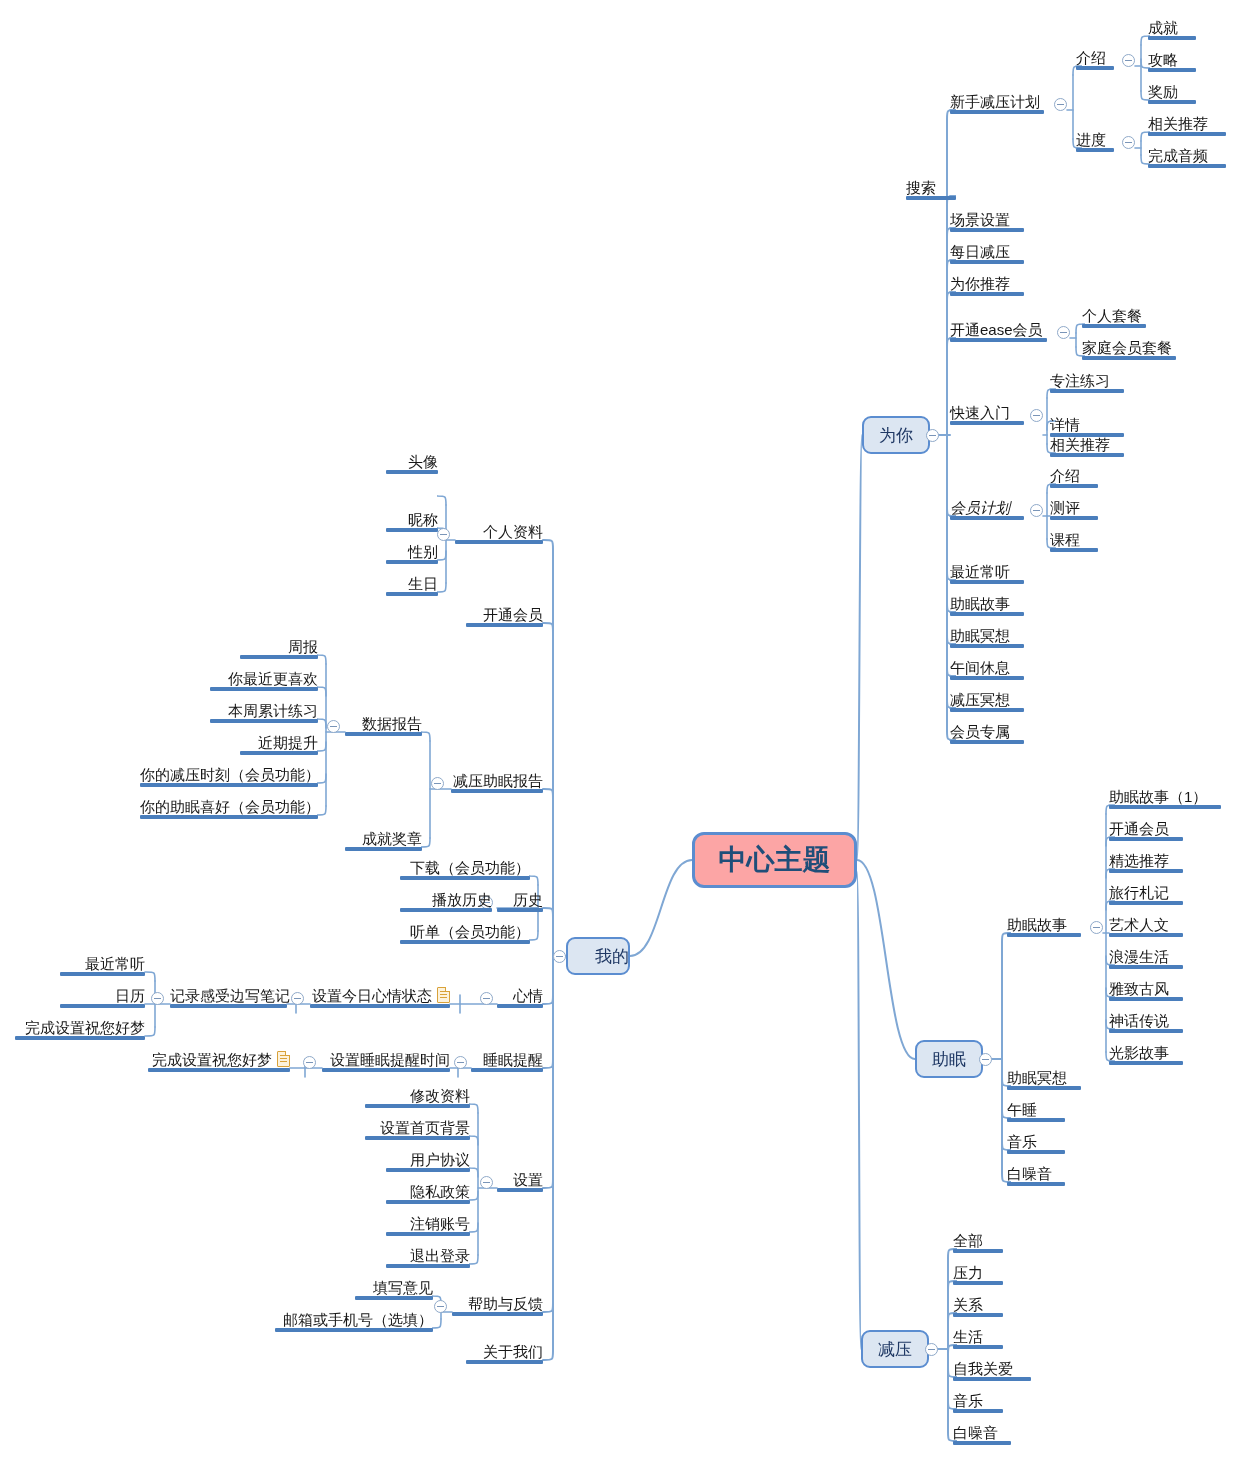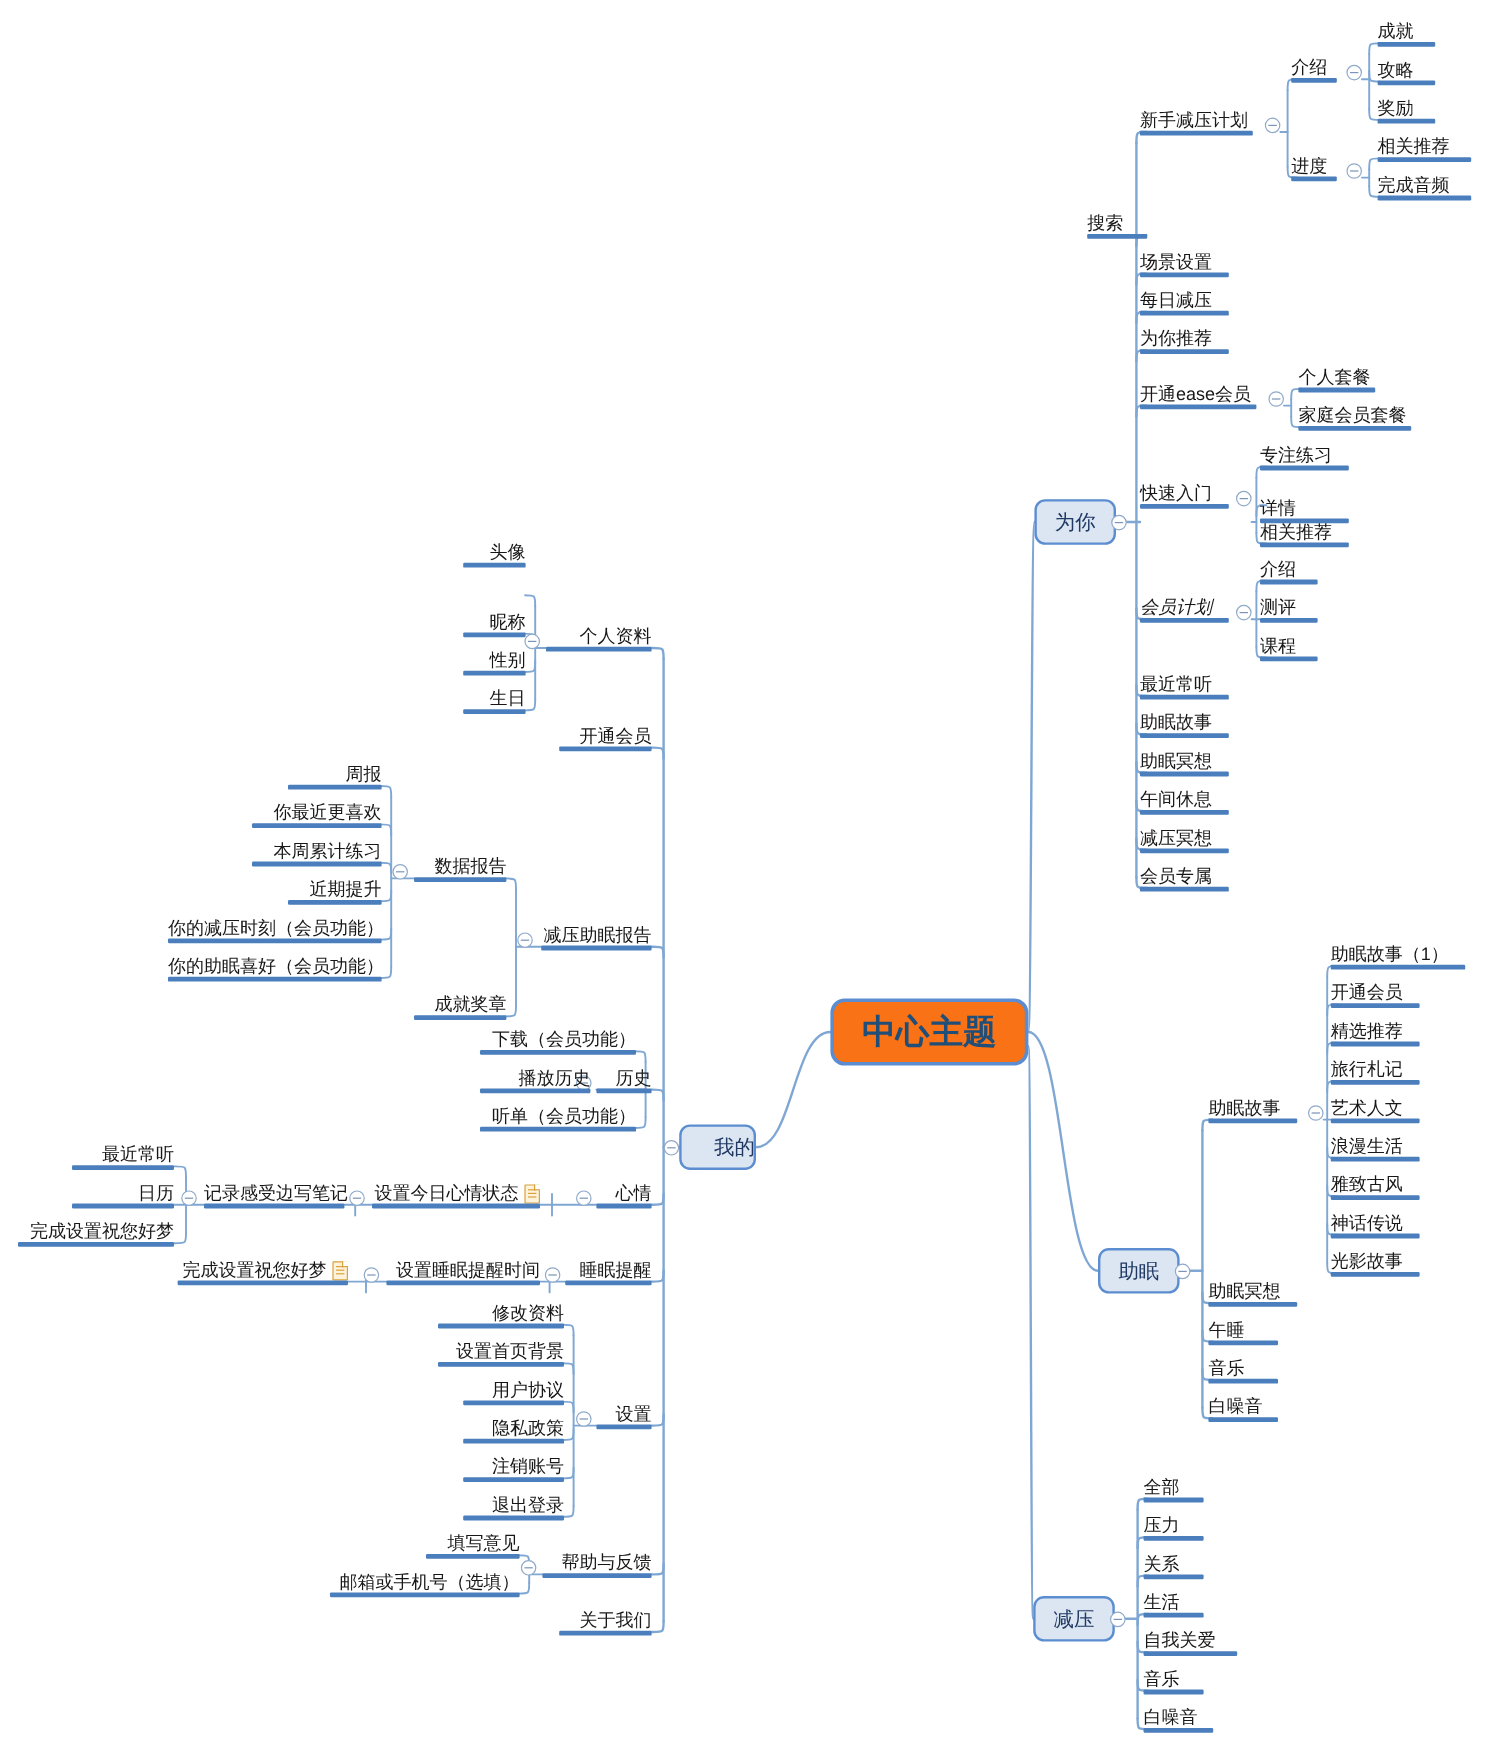--- a/index.html
+++ b/index.html
@@ -55,21 +55,21 @@
     justify-content:center;
     color:#1f3864;
     white-space:nowrap;
   }
   .box.root{
     border-width:3px;
     border-radius:12px;
     font-size:28px;
     font-weight:bold;
     color:#1f4e79;
-    background:#f97316;
+    background:#fca5a5;
     text-align:right;
   }
   .box.l1{
     font-size:17px;
     font-weight:normal;
     color:#1f3864;
   }
   
   .toggle{
     position:absolute;

